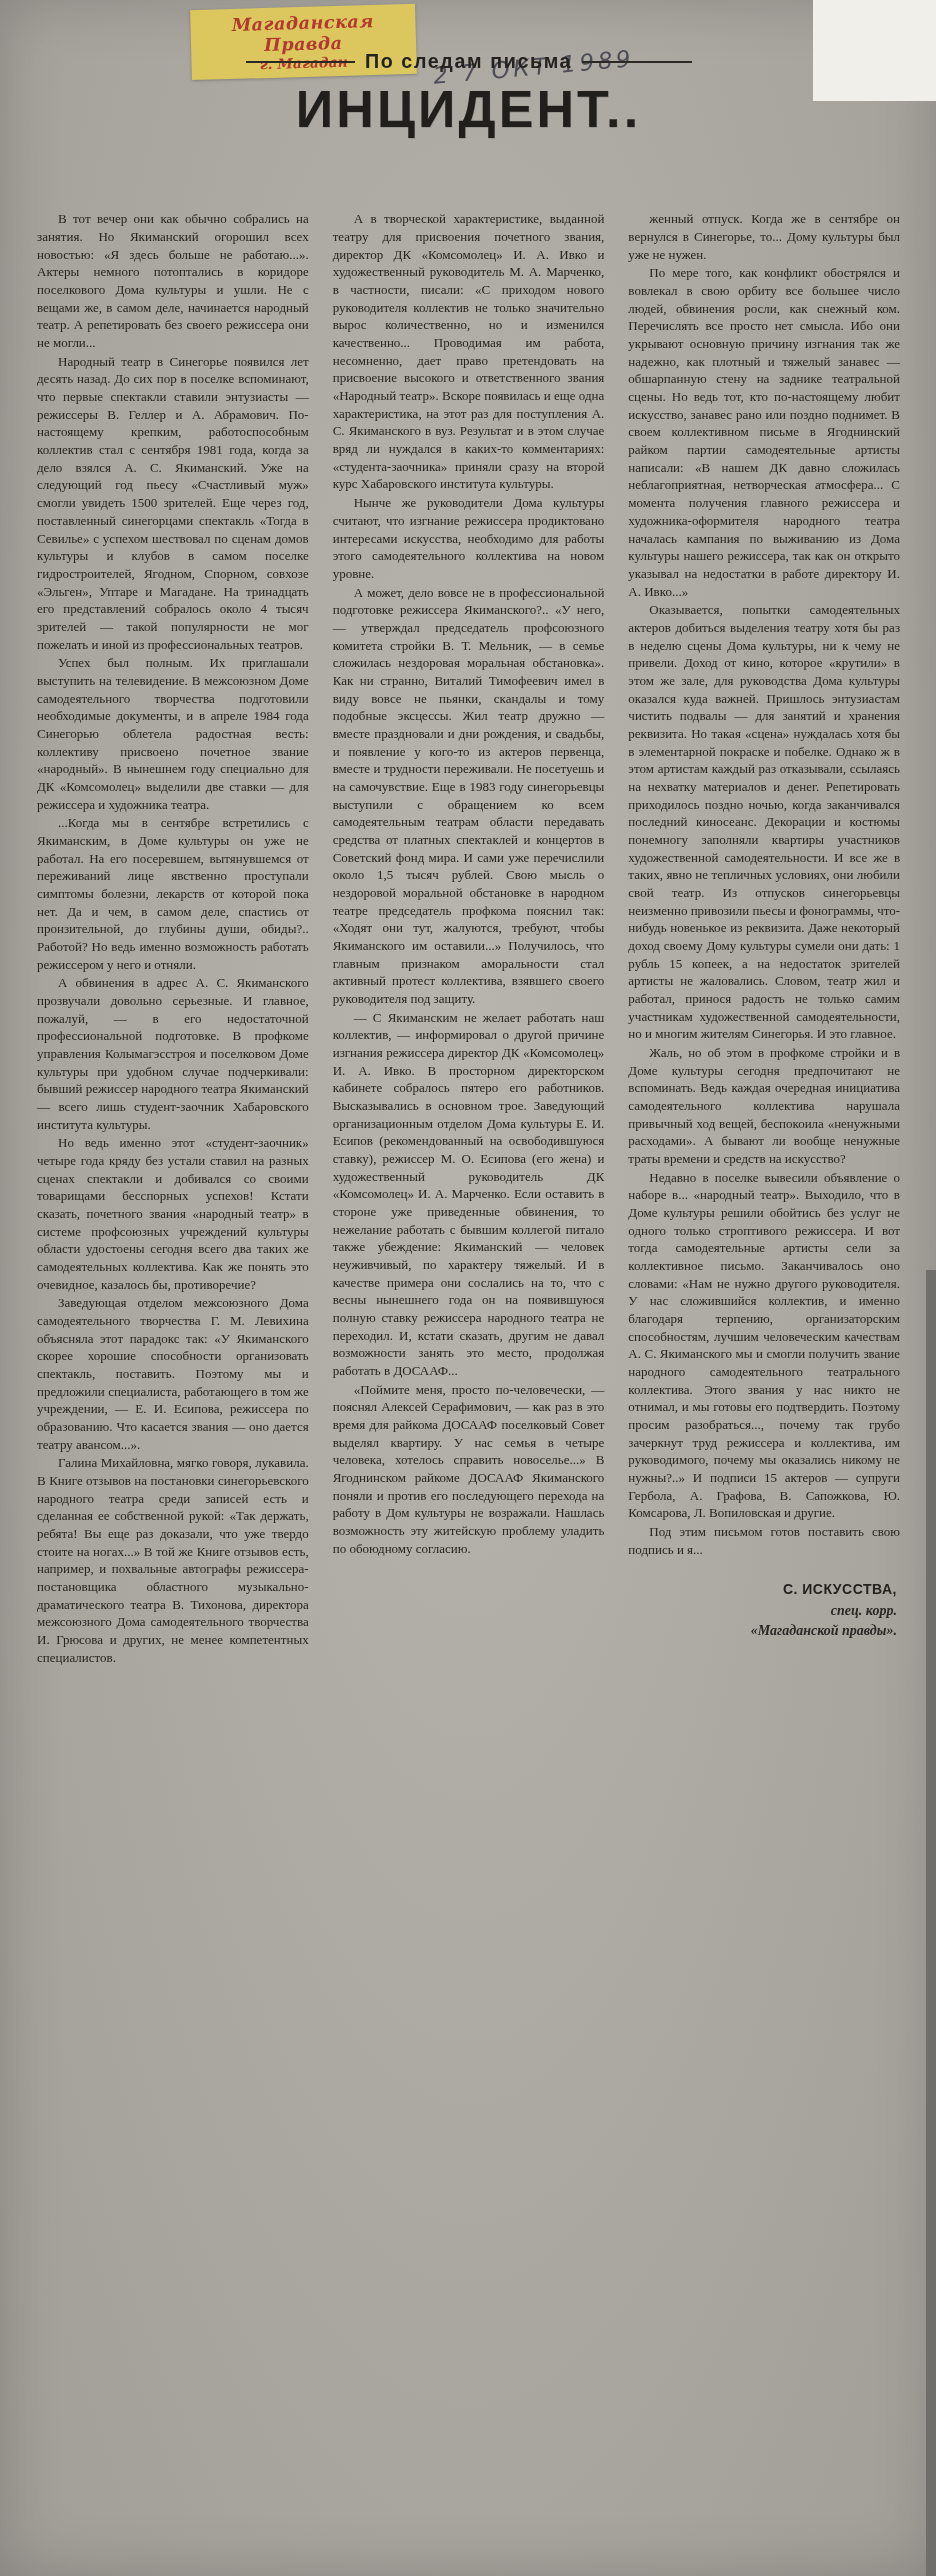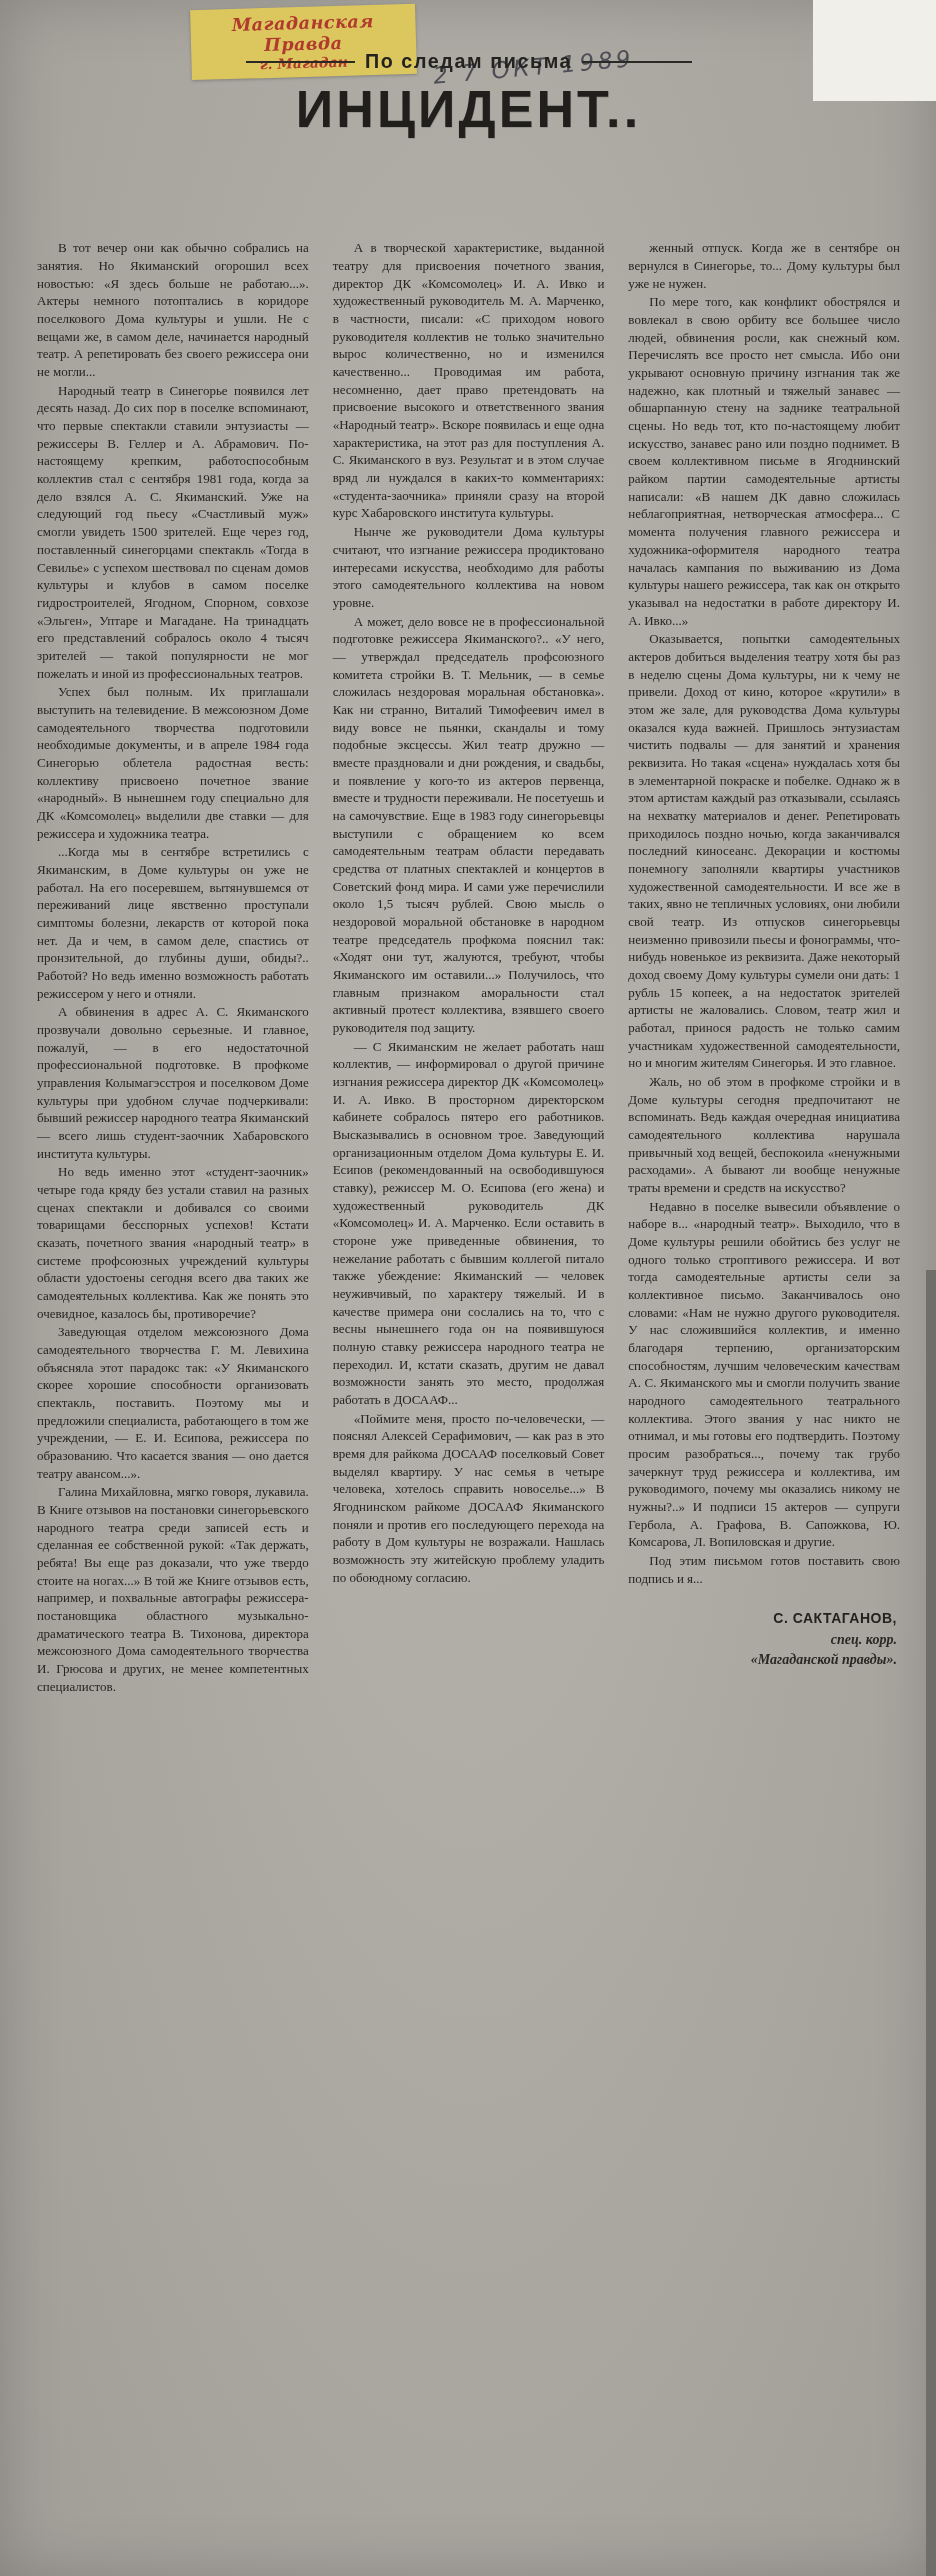--- a/index.html
+++ b/index.html
@@ -119,21 +119,21 @@
     letter-spacing: 3.1px;
   }
   .headline .t2 {
     display: block;
     font-size: 61px;
     letter-spacing: 1px;
   }
   .columns {
     display: flex;
     gap: 24px;
-    margin-top: 102px;
+    margin-top: 73px;
     color: #262420;
     font-size: 13px;
     line-height: 1.36;
     text-align: justify;
   }
   .col {
     flex: 1;
     min-width: 0;
   }
   .col p {
@@ -206,21 +206,21 @@
       <div class="col">
         <div>
             <p>женный отпуск. Когда же в сентябре он вернулся в Синегорье, то... Дому культуры был уже не нужен.</p>
             <p>По мере того, как конфликт обострялся и вовлекал в свою орбиту все большее число людей, обвинения росли, как снежный ком. Перечислять все просто нет смысла. Ибо они укрывают основную причину изгнания так же надежно, как плотный и тяжелый занавес — обшарпанную стену на заднике театральной сцены. Но ведь тот, кто по-настоящему любит искусство, занавес рано или поздно поднимет. В своем коллективном письме в Ягоднинский райком партии самодеятельные артисты написали: «В нашем ДК давно сложилась неблагоприятная, нетворческая атмосфера... С момента получения главного режиссера и художника-оформителя народного театра началась кампания по выживанию из Дома культуры нашего режиссера, так как он открыто указывал на недостатки в работе директору И. А. Ивко...»</p>
             <p>Оказывается, попытки самодеятельных актеров добиться выделения театру хотя бы раз в неделю сцены Дома культуры, ни к чему не привели. Доход от кино, которое «крутили» в этом же зале, для руководства Дома культуры оказался куда важней. Пришлось энтузиастам чистить подвалы — для занятий и хранения реквизита. Но такая «сцена» нуждалась хотя бы в элементарной покраске и побелке. Однако ж в этом артистам каждый раз отказывали, ссылаясь на нехватку материалов и денег. Репетировать приходилось поздно ночью, когда заканчивался последний киносеанс. Декорации и костюмы понемногу заполняли квартиры участников художественной самодеятельности. И все же в таких, явно не тепличных условиях, они любили свой театр. Из отпусков синегорьевцы неизменно привозили пьесы и фонограммы, что-нибудь новенькое из реквизита. Даже некоторый доход своему Дому культуры сумели они дать: 1 рубль 15 копеек, а на недостаток зрителей артисты не жаловались. Словом, театр жил и работал, принося радость не только самим участникам художественной самодеятельности, но и многим жителям Синегорья. И это главное.</p>
             <p>Жаль, но об этом в профкоме стройки и в Доме культуры сегодня предпочитают не вспоминать. Ведь каждая очередная инициатива самодеятельного коллектива нарушала привычный ход вещей, беспокоила «ненужными расходами». А бывают ли вообще ненужные траты времени и средств на искусство?</p>
             <p>Недавно в поселке вывесили объявление о наборе в... «народный театр». Выходило, что в Доме культуры решили обойтись без услуг не одного только строптивого режиссера. И вот тогда самодеятельные артисты сели за коллективное письмо. Заканчивалось оно словами: «Нам не нужно другого руководителя. У нас сложившийся коллектив, и именно благодаря терпению, организаторским способностям, лучшим человеческим качествам А. С. Якиманского мы и смогли получить звание народного самодеятельного театрального коллектива. Этого звания у нас никто не отнимал, и мы готовы его подтвердить. Поэтому просим разобраться..., почему так грубо зачеркнут труд режиссера и коллектива, им руководимого, почему мы оказались никому не нужны?..» И подписи 15 актеров — супруги Гербола, А. Графова, В. Сапожкова, Ю. Комсарова, Л. Вопиловская и другие.</p>
             <p>Под этим письмом готов поставить свою подпись и я...</p>
           </div>
         <div class="signature">
-          <div class="sig-name">С. САКТАГАНОВ,</div>
+          <div class="sig-name">С. ИСКУССТВА,</div>
           <div class="sig-role">спец. корр.</div>
           <div class="sig-role">«Магаданской правды».</div>
         </div>
       </div>
     </div>
   </div>
 </div>
 
 
 </body></html>

